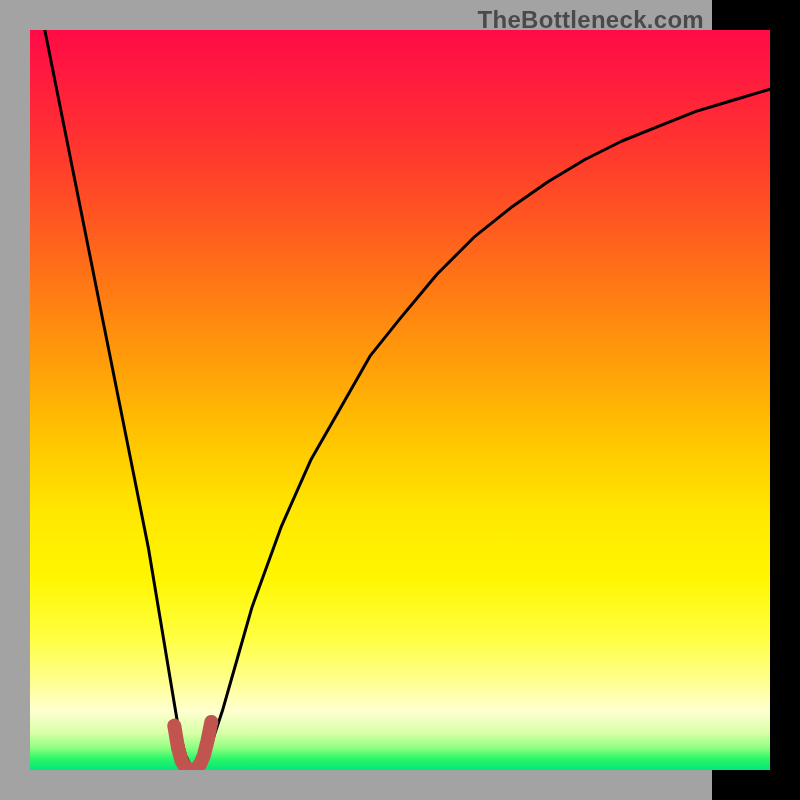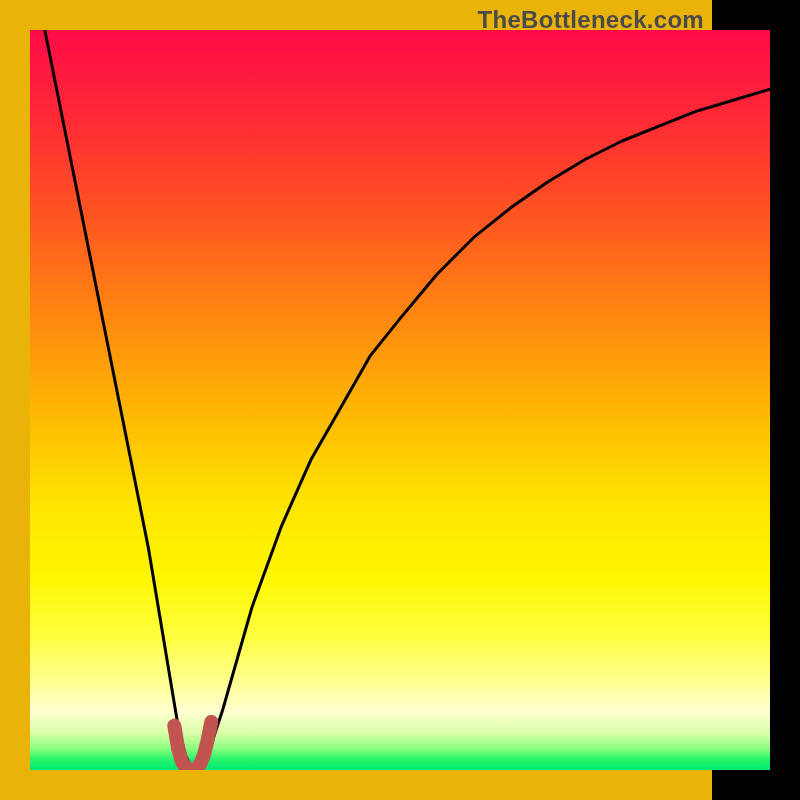--- a/index.html
+++ b/index.html
@@ -8,21 +8,21 @@
     width: 800px;
     height: 800px;
     overflow: hidden;
     background: #000;
     font-family: Arial, Helvetica, sans-serif;
   }
   .frame {
     position: relative;
     width: 712px;
     height: 800px;
-    background: #eab308;
+    background: #a3a3a3;
   }
   .plot {
     position: absolute;
     left: 30px;
     top: 30px;
     width: 740px;
     height: 740px;
     overflow: hidden;
   }
   .gradient {

